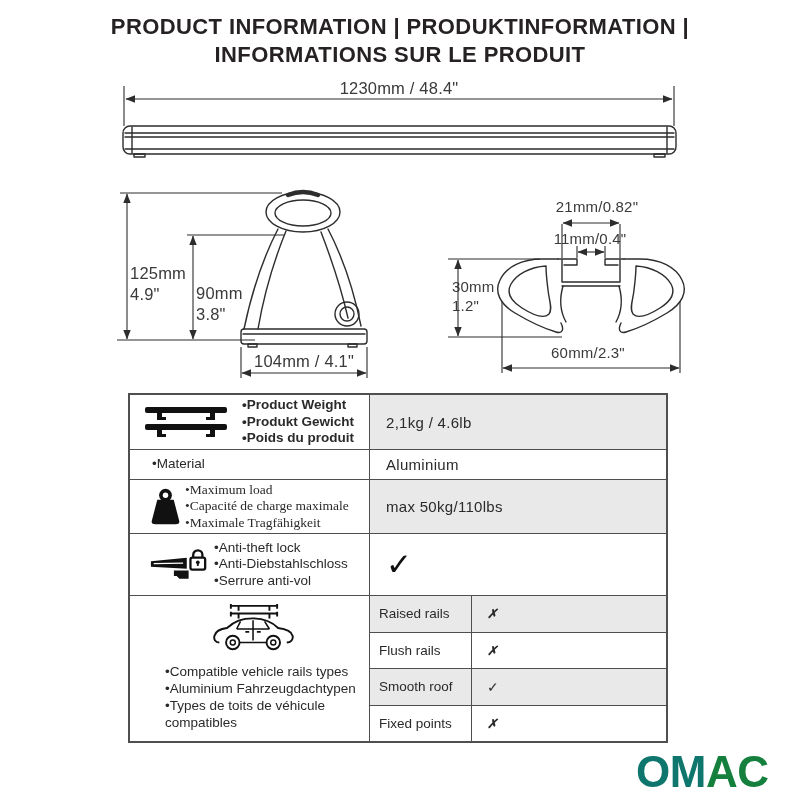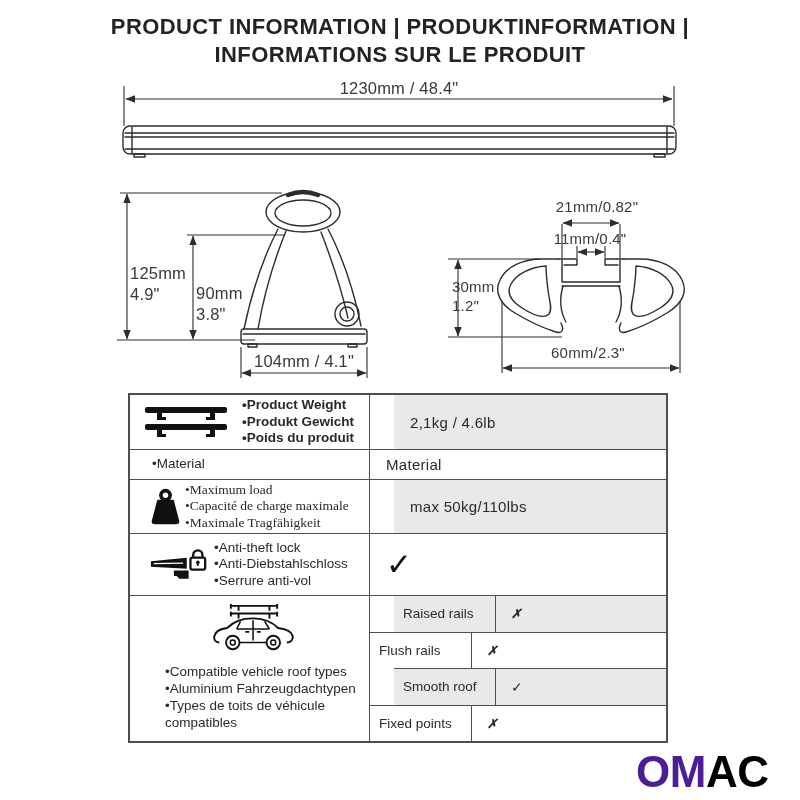--- a/index.html
+++ b/index.html
@@ -22,39 +22,39 @@
   .thick{stroke-width:4.5;}
 
   
   .spec-table{left:128px;top:393px;width:540px;height:350px;border:2px solid #4f4f4f;
               box-sizing:border-box;display:flex;flex-direction:column;font-size:13.5px;color:#2a2a2a;}
   .trow{display:flex;box-sizing:border-box;}
   .trow + .trow{border-top:1.5px solid #4f4f4f;}
   .lcell{width:240px;box-sizing:border-box;border-right:1.5px solid #4f4f4f;
          display:flex;align-items:center;}
   .vcell{flex:1;display:flex;align-items:center;padding-left:16px;font-size:15px;letter-spacing:.3px;}
-  .gray{background:#e9e9e9;margin-left:24px;}
+  .gray{background:#e9e9e9;}
   .labels div{line-height:16.5px;white-space:nowrap;}
   .r1{height:54px;} .r2{height:30px;} .r3{height:54px;} .r4{height:62px;} .r5{flex:1;}
   .bigcheck{font-size:31px;color:#111;}
   .roofcol{flex:1;display:flex;flex-direction:column;justify-content:flex-end;}
   .subrow{flex:1;display:flex;box-sizing:border-box;}
   .subrow + .subrow{border-top:1.5px solid #4f4f4f;}
   .scell-l{width:102px;box-sizing:border-box;border-right:1.5px solid #4f4f4f;
            display:flex;align-items:center;padding-left:9px;}
   .scell-v{flex:1;display:flex;align-items:center;padding-left:15px;font-size:13px;}
   .mark-x{font-style:italic;font-weight:bold;font-size:12.5px;}
   .mark-c{font-size:14px;}
   .car-cell{flex-direction:column;align-items:flex-start;justify-content:flex-start;padding-top:6px;}
   .car-cell .labels{margin-left:35px;margin-top:7px;width:202px;}
   .car-cell .labels div{white-space:normal;line-height:17px;}
 
   
   .logo{left:636px;top:750px;font-size:44px;font-weight:bold;letter-spacing:-.5px;line-height:44px;}
-  .logo .bk{color:#4c1d95;} .logo .rd{color:#000000;}
+  .logo .bk{color:#0f766e;} .logo .rd{color:#15803d;}
 </style>
 </head>
 <body>
 
 <div id="canvas">
 
   <div class="abs title">
     <div>PRODUCT INFORMATION | PRODUKTINFORMATION |</div>
     <div>INFORMATIONS SUR LE PRODUIT</div>
   </div>
@@ -169,21 +169,21 @@
       </div>
       <div class="vcell gray">2,1kg / 4.6lb</div>
     </div>
 
     <div class="trow r2">
       <div class="lcell" style="padding-left:22px;">
         <div class="labels">
           <div>•Material</div>
         </div>
       </div>
-      <div class="vcell">Material</div>
+      <div class="vcell">Aluminium</div>
     </div>
 
     <div class="trow r3">
       <div class="lcell" style="padding-left:20px;font-family:Liberation Serif, serif;">
         <svg width="31" height="40" viewBox="0 0 34 42">
           <circle cx="17" cy="8" r="7" fill="#111"></circle>
           <circle cx="17" cy="8" r="3" fill="#fff"></circle>
           <path d="M8,13 H26 L32,36 Q33,40 28,40 H6 Q1,40 2,36 Z" fill="#111"></path>
         </svg>
         <div class="labels" style="margin-left:4px;">
@@ -223,21 +223,21 @@
           <path d="M22,4 H70 M22,2 V7 M70,2 V7 M30,4 V9 M62,4 V9" stroke="#111" stroke-width="2" fill="none"></path>
           <path d="M22,12 H70 M22,10 V15 M70,10 V15 M30,12 V17 M62,12 V17" stroke="#111" stroke-width="2" fill="none"></path>
           <path d="M10,42 C6,42 4,39 5,35 C6,31 10,28 18,27 C26,20 33,17 45,17 C58,17 65,21 71,27 C79,28 85,31 86,35 C87,39 84,42 80,42" stroke="#111" stroke-width="2" fill="none"></path>
           <path d="M32,20 L28,28 M45,19 V28 M57,20 L62,28 M28,28 H62 M45,28 V40 M37,31 H41 M49,31 H53 M31,42 H59" stroke="#111" stroke-width="1.6" fill="none"></path>
           <circle cx="24" cy="42" r="7" stroke="#111" stroke-width="2" fill="#fff"></circle>
           <circle cx="24" cy="42" r="2.6" stroke="#111" stroke-width="1.5" fill="none"></circle>
           <circle cx="66" cy="42" r="7" stroke="#111" stroke-width="2" fill="#fff"></circle>
           <circle cx="66" cy="42" r="2.6" stroke="#111" stroke-width="1.5" fill="none"></circle>
         </svg>
         <div class="labels">
-          <div>•Compatible vehicle roof types</div>
+          <div>•Compatible vehicle rails types</div>
           <div>•Aluminium Fahrzeugdachtypen</div>
           <div>•Types de toits de véhicule compatibles</div>
         </div>
       </div>
       <div class="roofcol">
         <div class="subrow gray">
           <div class="scell-l">Raised rails</div>
           <div class="scell-v">
               <span class="mark-x">✗</span>
             </div>

